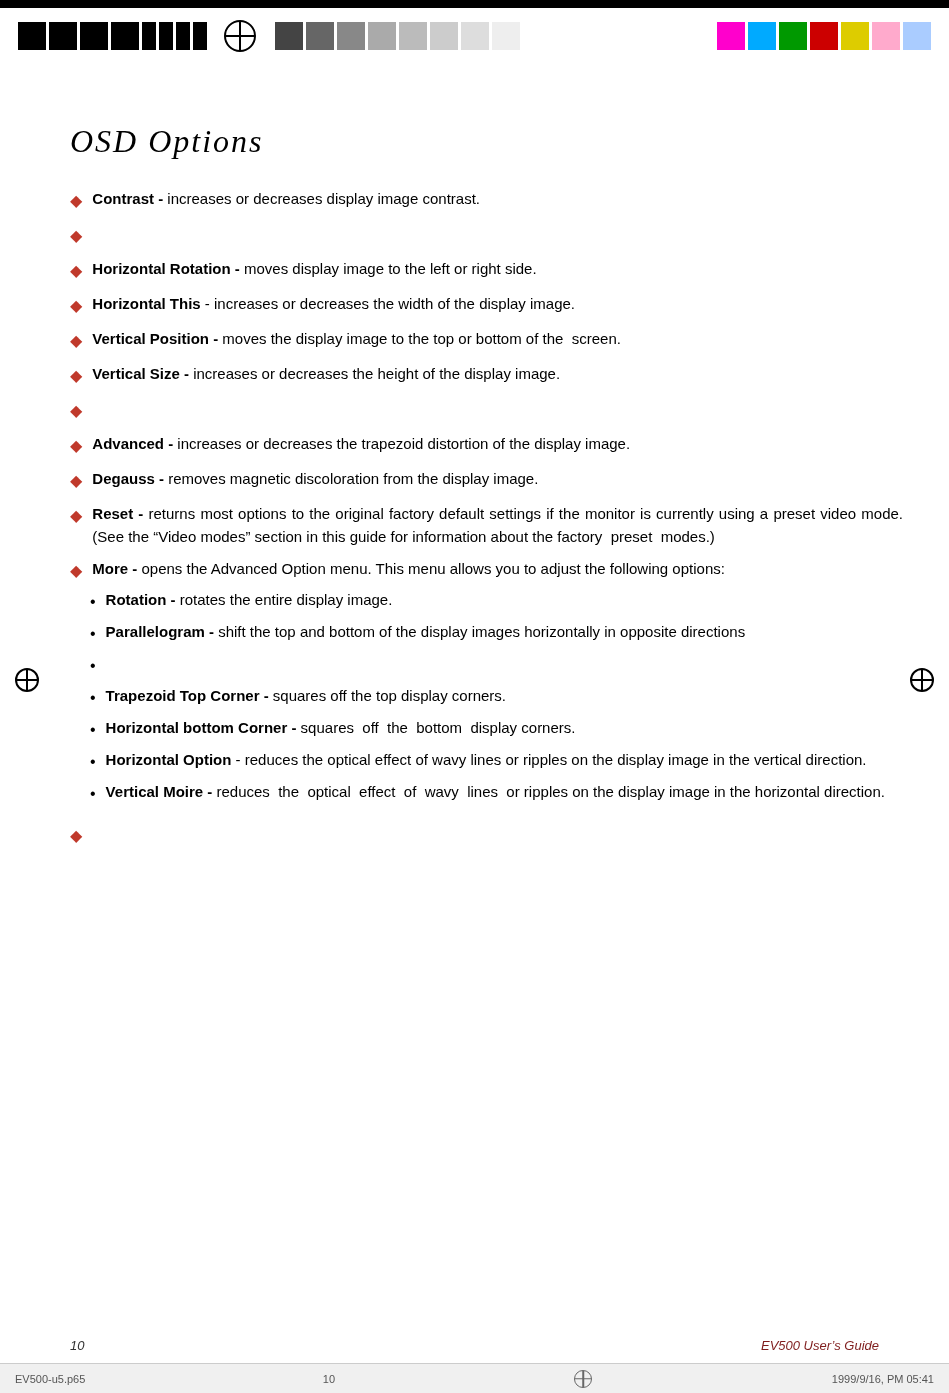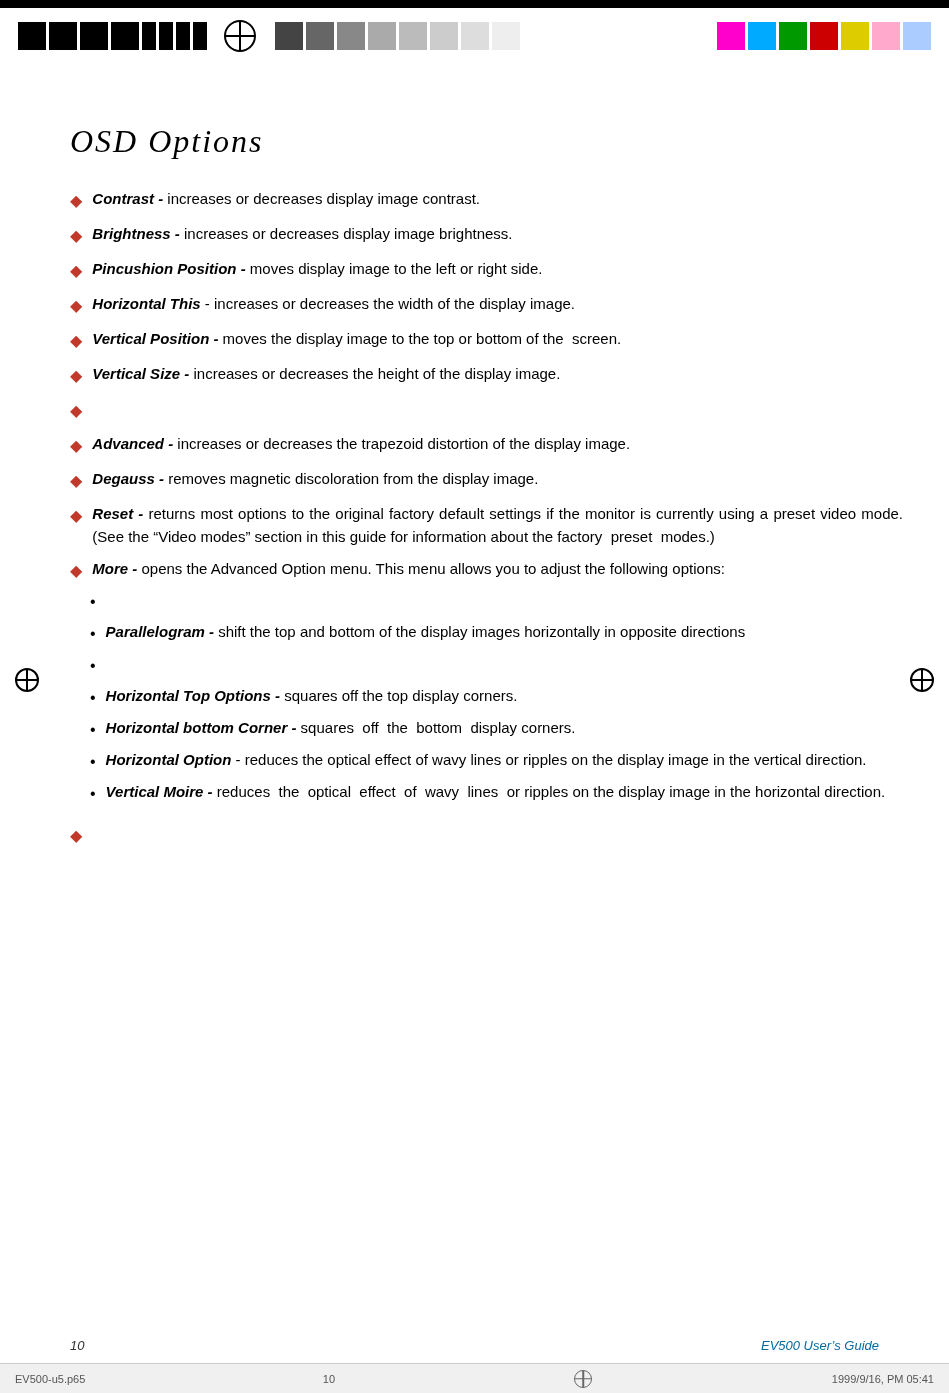--- a/index.html
+++ b/index.html
@@ -141,21 +141,20 @@
       
     }
 
     .bullet-text {
       flex: 1;
       text-align: justify;
     }
 
     .bold-label {
       font-weight: bold;
-      font-style: italic;
     }
 
     
     .sub-list {
       list-style: none;
       margin-top: 6px;
       margin-left: 20px;
     }
 
     .sub-item {
@@ -190,21 +189,21 @@
 
     .footer-page-num {
       font-style: italic;
       font-size: 13px;
       color: #333;
     }
 
     .footer-guide-title {
       font-style: italic;
       font-size: 13px;
-      color: #0369a1;
+      color: #7f1d1d;
     }
 
     
     .bottom-strip {
       position: absolute;
       bottom: 0;
       width: 100%;
       height: 30px;
       background: #f0f0f0;
       display: flex;
@@ -376,29 +375,26 @@
 
       <li class="bullet-item">
         <span class="bullet-diamond">◆</span>
         <span class="bullet-text">
           <span class="bold-label">Contrast -</span> increases or decreases display image contrast.
         </span>
       </li>
 
       <li class="bullet-item">
         <span class="bullet-diamond">◆</span>
-        <span class="bullet-text">
-          <span class="bold-label">Brightness -</span> increases or decreases display image brightness.
-        </span>
-      </li>
-
-      <li class="bullet-item">
-        <span class="bullet-diamond">◆</span>
-        <span class="bullet-text">
-          <span class="bold-label">Pincushion Position -</span> moves display image to the left or right side.
+      </li>
+
+      <li class="bullet-item">
+        <span class="bullet-diamond">◆</span>
+        <span class="bullet-text">
+          <span class="bold-label">Horizontal Rotation -</span> moves display image to the left or right side.
         </span>
       </li>
 
       <li class="bullet-item">
         <span class="bullet-diamond">◆</span>
         <span class="bullet-text">
           <span class="bold-label">Horizontal This</span> - increases or decreases the width of the display image.
         </span>
       </li>
 
@@ -446,37 +442,40 @@
           <span class="bullet-diamond">◆</span>
           <span class="bullet-text">
             <span class="bold-label">More -</span> opens the Advanced Option menu. This menu allows you to adjust the following options:
           </span>
         </div>
 
         <ul class="sub-list">
 
           <li class="sub-item">
             <span class="sub-bullet">•</span>
+            <span class="sub-text">
+              <span class="bold-label">Rotation -</span> rotates the entire display image.
+            </span>
           </li>
 
           <li class="sub-item">
             <span class="sub-bullet">•</span>
             <span class="sub-text">
               <span class="bold-label">Parallelogram -</span> shift the top and bottom of the display images horizontally in opposite directions
             </span>
           </li>
 
           <li class="sub-item">
             <span class="sub-bullet">•</span>
           </li>
 
           <li class="sub-item">
             <span class="sub-bullet">•</span>
             <span class="sub-text">
-              <span class="bold-label">Horizontal Top Options -</span> squares off the top display corners.
+              <span class="bold-label">Trapezoid Top Corner -</span> squares off the top display corners.
             </span>
           </li>
 
           <li class="sub-item">
             <span class="sub-bullet">•</span>
             <span class="sub-text">
               <span class="bold-label">Horizontal bottom Corner -</span> squares&nbsp; off&nbsp; the&nbsp; bottom&nbsp; display corners.
             </span>
           </li>
 

